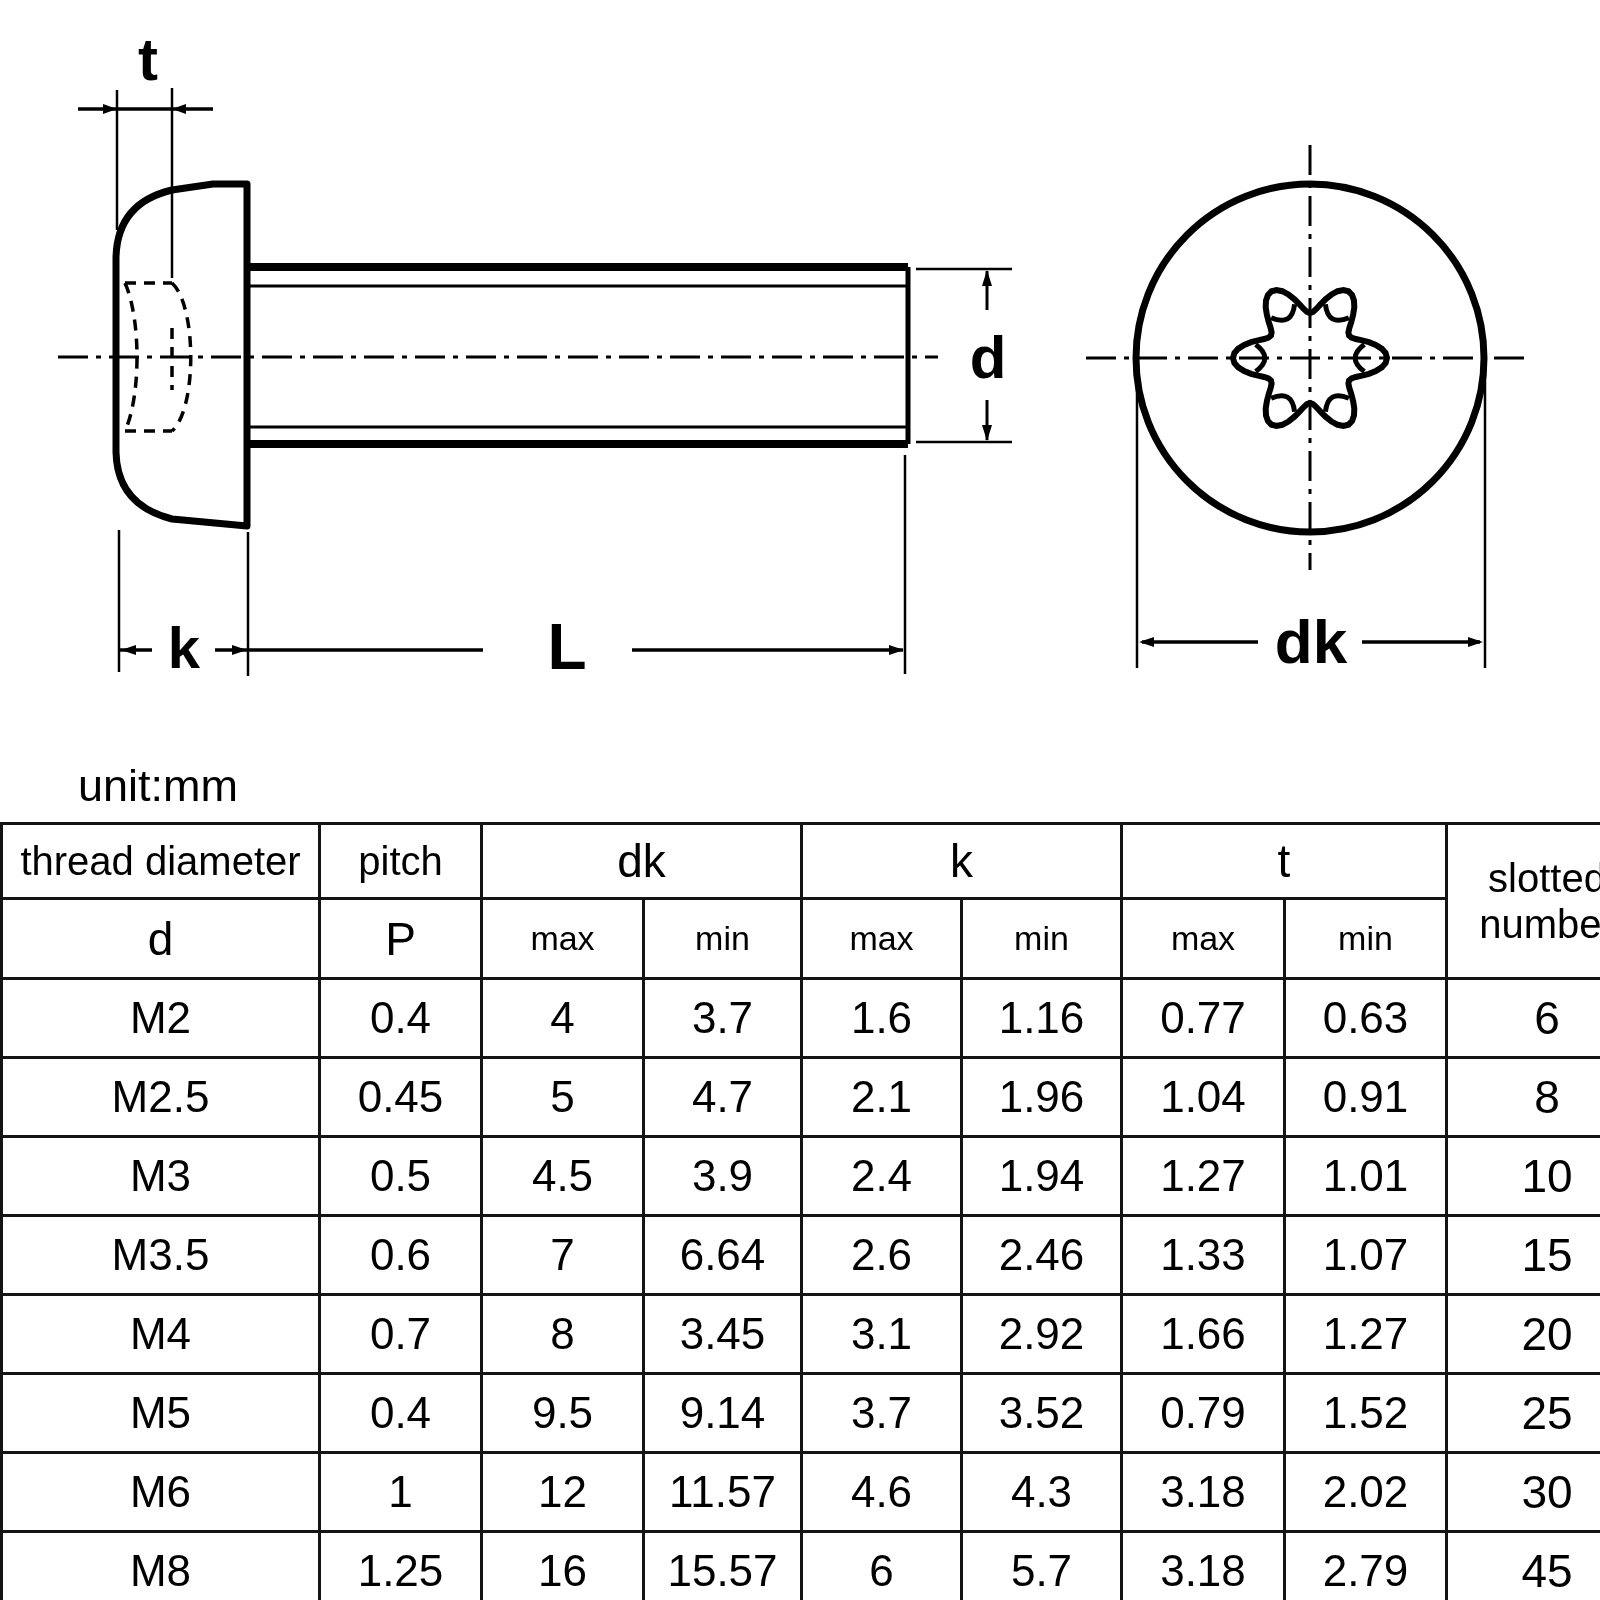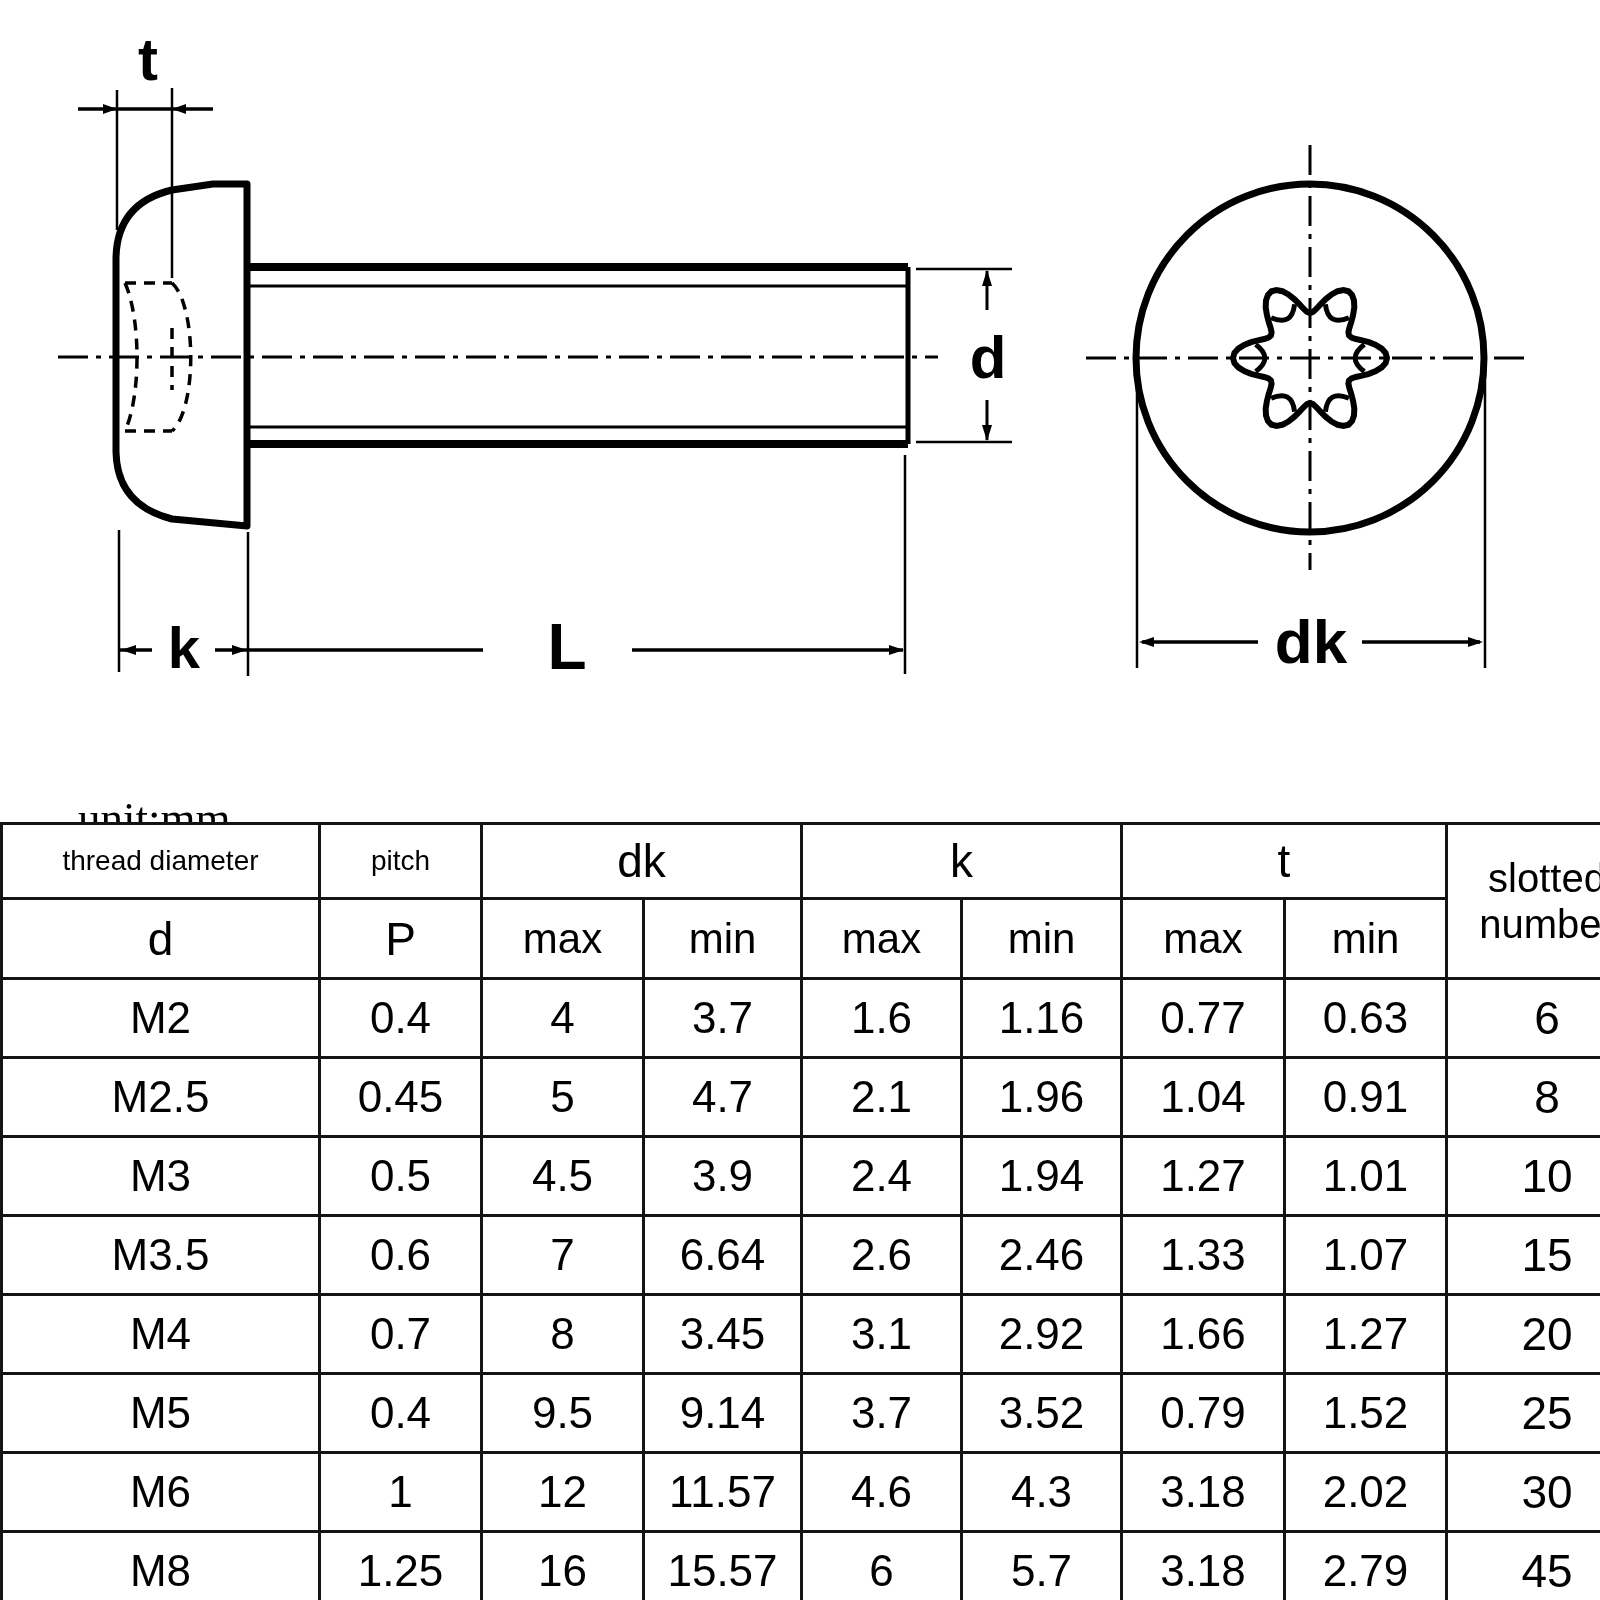--- a/index.html
+++ b/index.html
@@ -3,38 +3,38 @@
 <meta charset="utf-8">
 <style>
   html,body{margin:0;padding:0;background:#e8e8e8;}
   #canvas{
     position:relative;width:1600px;height:1600px;background:#ffffff;
     overflow:hidden;font-family:"Liberation Sans",sans-serif;color:#000;
   }
   #drawing{position:absolute;top:0;left:0;}
   .dimlabel{font-family:"Liberation Sans",sans-serif;font-weight:bold;fill:#000;}
   #unit-label{
-    position:absolute;top:792px;left:78px;font-size:45px;color:#000;
-    font-family:Liberation Serif, serif;
+    position:absolute;top:760px;left:78px;font-size:45px;color:#000;
+    font-family:Liberation Sans, sans-serif;
   }
   table#spec{
     position:absolute;top:822px;left:0;width:1646px;
     border-collapse:collapse;table-layout:fixed;
   }
   table#spec td,table#spec th{
     border:3px solid #141414;text-align:center;vertical-align:middle;
     padding:0;font-weight:normal;color:#000;background:#fff;
     font-family:"Liberation Sans",sans-serif;
   }
   tr.h1{height:75px;}
   tr.h2{height:80px;}
   tr.data{height:79px;}
   td.grp{font-size:46px;}
-  td.colhead{font-size:28px;}
-  td.sub{font-size:42px;}
+  td.colhead{font-size:40px;}
+  td.sub{font-size:34px;}
   td.letter{font-size:46px;}
   td.val{font-size:44px;}
   td.slothead{font-size:40px;line-height:1.15;}
   td.slotval{font-size:46px;font-weight:600;}
 </style>
 </head>
 <body>
 
 <div id="canvas">
 

